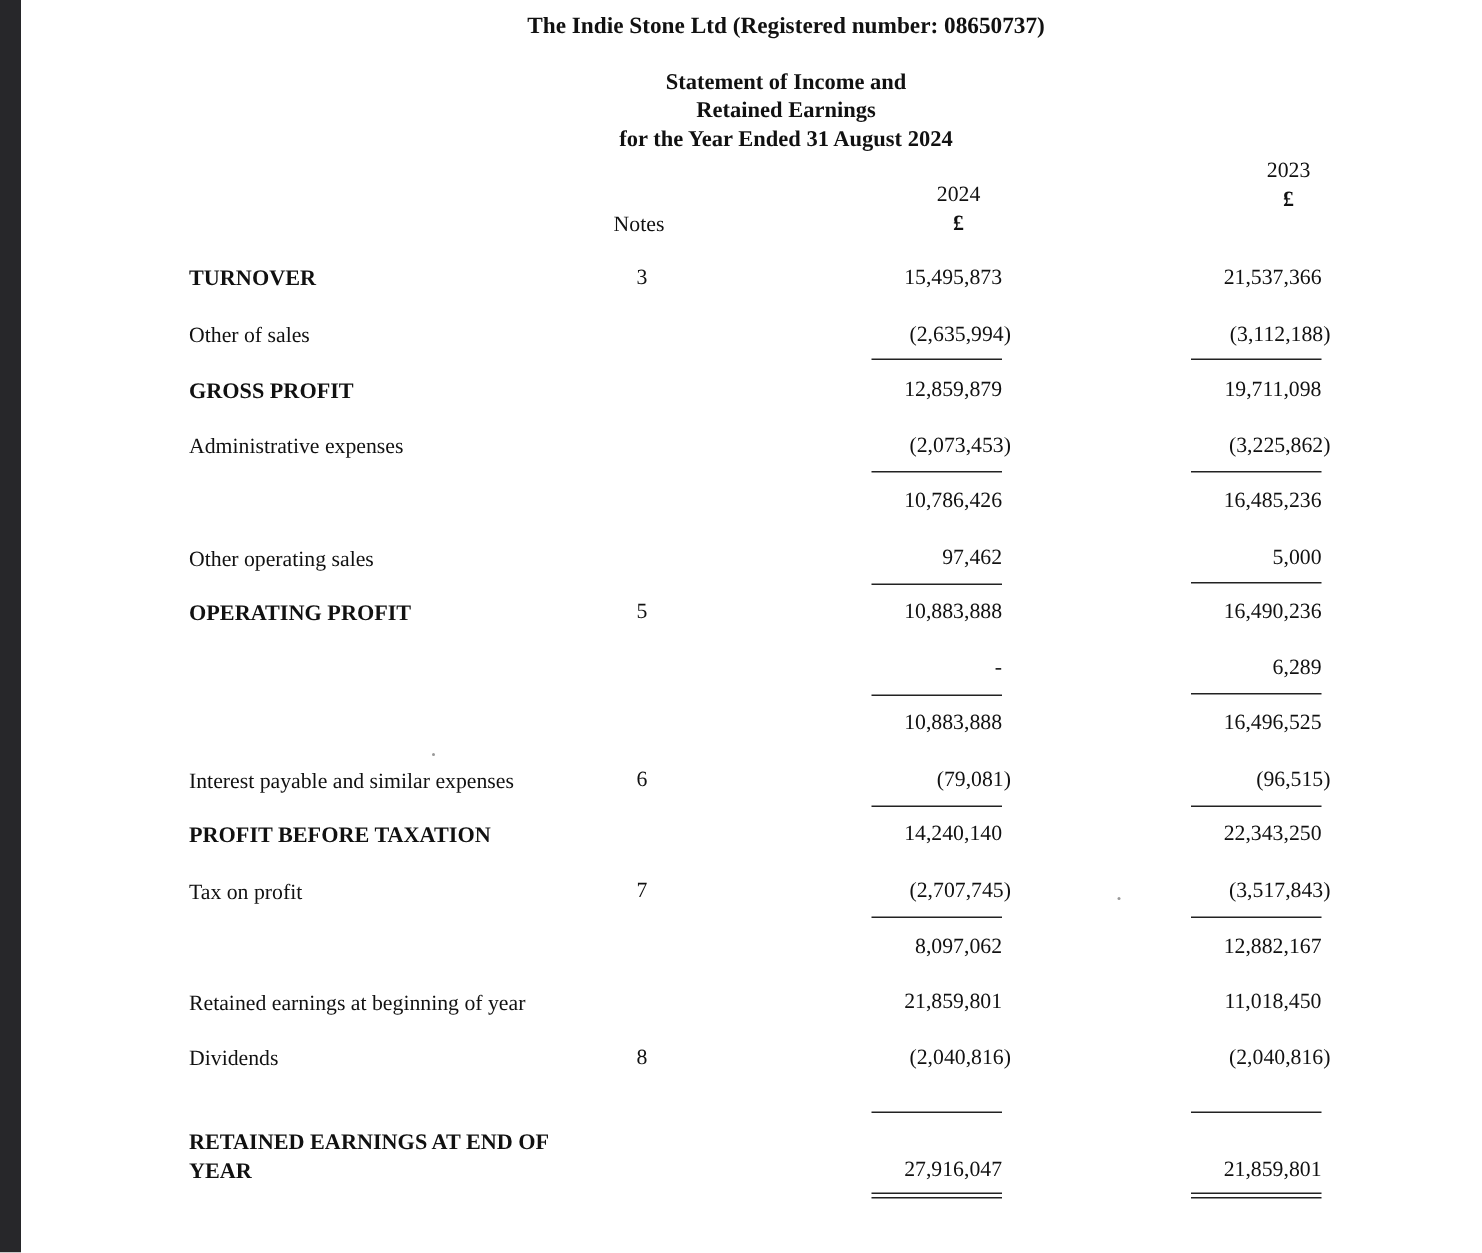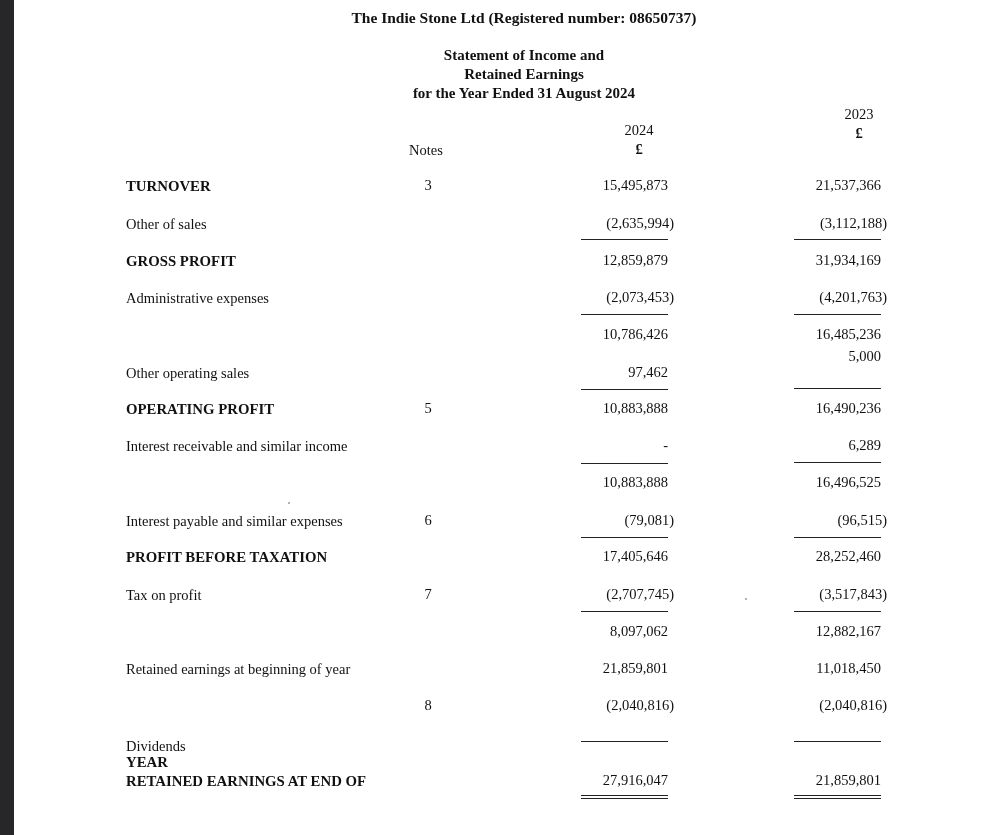--- a/index.html
+++ b/index.html
@@ -66,87 +66,86 @@
   <div class="val v23" style="top:177px">21,537,366</div>
 
   <div class="row-label" style="top:215px">Other of sales</div>
   <div class="val neg24" style="top:215px">(2,635,994)</div>
   <div class="val neg23" style="top:215px">(3,112,188)</div>
   <div class="rule r24" style="top:239px"></div>
   <div class="rule r23" style="top:239px"></div>
 
   <div class="row-label bold" style="top:252px">GROSS PROFIT</div>
   <div class="val v24" style="top:252px">12,859,879</div>
-  <div class="val v23" style="top:252px">31,934,169</div>
+  <div class="val v23" style="top:252px">19,711,098</div>
 
   <div class="row-label" style="top:289px">Administrative expenses</div>
   <div class="val neg24" style="top:289px">(2,073,453)</div>
-  <div class="val neg23" style="top:289px">(4,201,763)</div>
+  <div class="val neg23" style="top:289px">(3,225,862)</div>
   <div class="rule r24" style="top:314px"></div>
   <div class="rule r23" style="top:314px"></div>
 
   <div class="val v24" style="top:326px">10,786,426</div>
   <div class="val v23" style="top:326px">16,485,236</div>
 
   <div class="row-label" style="top:364px">Other operating sales</div>
   <div class="val v24" style="top:364px">97,462</div>
-  <div class="val v23" style="top:348px">5,000</div>
+  <div class="val v23" style="top:364px">5,000</div>
   <div class="rule r24" style="top:389px"></div>
   <div class="rule r23" style="top:388px"></div>
 
   <div class="row-label bold" style="top:400px">OPERATING PROFIT</div>
   <div class="note" style="top:400px">5</div>
   <div class="val v24" style="top:400px">10,883,888</div>
   <div class="val v23" style="top:400px">16,490,236</div>
 
-  <div class="row-label" style="top:437px">Interest receivable and similar income</div>
   <div class="val v24" style="top:437px">-</div>
   <div class="val v23" style="top:437px">6,289</div>
   <div class="rule r24" style="top:463px"></div>
   <div class="rule r23" style="top:462px"></div>
 
   <div class="val v24" style="top:474px">10,883,888</div>
   <div class="val v23" style="top:474px">16,496,525</div>
 
   <div class="speck" style="left:274px;top:502px"></div>
 
   <div class="row-label" style="top:512px">Interest payable and similar expenses</div>
   <div class="note" style="top:512px">6</div>
   <div class="val neg24" style="top:512px">(79,081)</div>
   <div class="val neg23" style="top:512px">(96,515)</div>
   <div class="rule r24" style="top:537px"></div>
   <div class="rule r23" style="top:537px"></div>
 
   <div class="row-label bold" style="top:548px">PROFIT BEFORE TAXATION</div>
-  <div class="val v24" style="top:548px">17,405,646</div>
-  <div class="val v23" style="top:548px">28,252,460</div>
+  <div class="val v24" style="top:548px">14,240,140</div>
+  <div class="val v23" style="top:548px">22,343,250</div>
 
   <div class="row-label" style="top:586px">Tax on profit</div>
   <div class="note" style="top:586px">7</div>
   <div class="val neg24" style="top:586px">(2,707,745)</div>
   <div class="val neg23" style="top:586px">(3,517,843)</div>
   <div class="speck" style="left:731px;top:598px"></div>
   <div class="rule r24" style="top:611px"></div>
   <div class="rule r23" style="top:611px"></div>
 
   <div class="val v24" style="top:623px">8,097,062</div>
   <div class="val v23" style="top:623px">12,882,167</div>
 
   <div class="row-label" style="top:660px">Retained earnings at beginning of year</div>
   <div class="val v24" style="top:660px">21,859,801</div>
   <div class="val v23" style="top:660px">11,018,450</div>
 
-  <div class="row-label" style="top:737px">Dividends</div>
+  <div class="row-label" style="top:697px">Dividends</div>
   <div class="note" style="top:697px">8</div>
   <div class="val neg24" style="top:697px">(2,040,816)</div>
   <div class="val neg23" style="top:697px">(2,040,816)</div>
   <div class="rule r24" style="top:741px"></div>
   <div class="rule r23" style="top:741px"></div>
 
   <div class="row-label bold" style="top:753px">
+    <div>RETAINED EARNINGS AT END OF</div>
     <div>YEAR</div>
-    <div>RETAINED EARNINGS AT END OF</div>
   </div>
   <div class="val v24" style="top:772px">27,916,047</div>
   <div class="val v23" style="top:772px">21,859,801</div>
   <div class="rule r24 dbl" style="top:795px"></div>
   <div class="rule r23 dbl" style="top:795px"></div>
 </div>
 
 </body></html>

